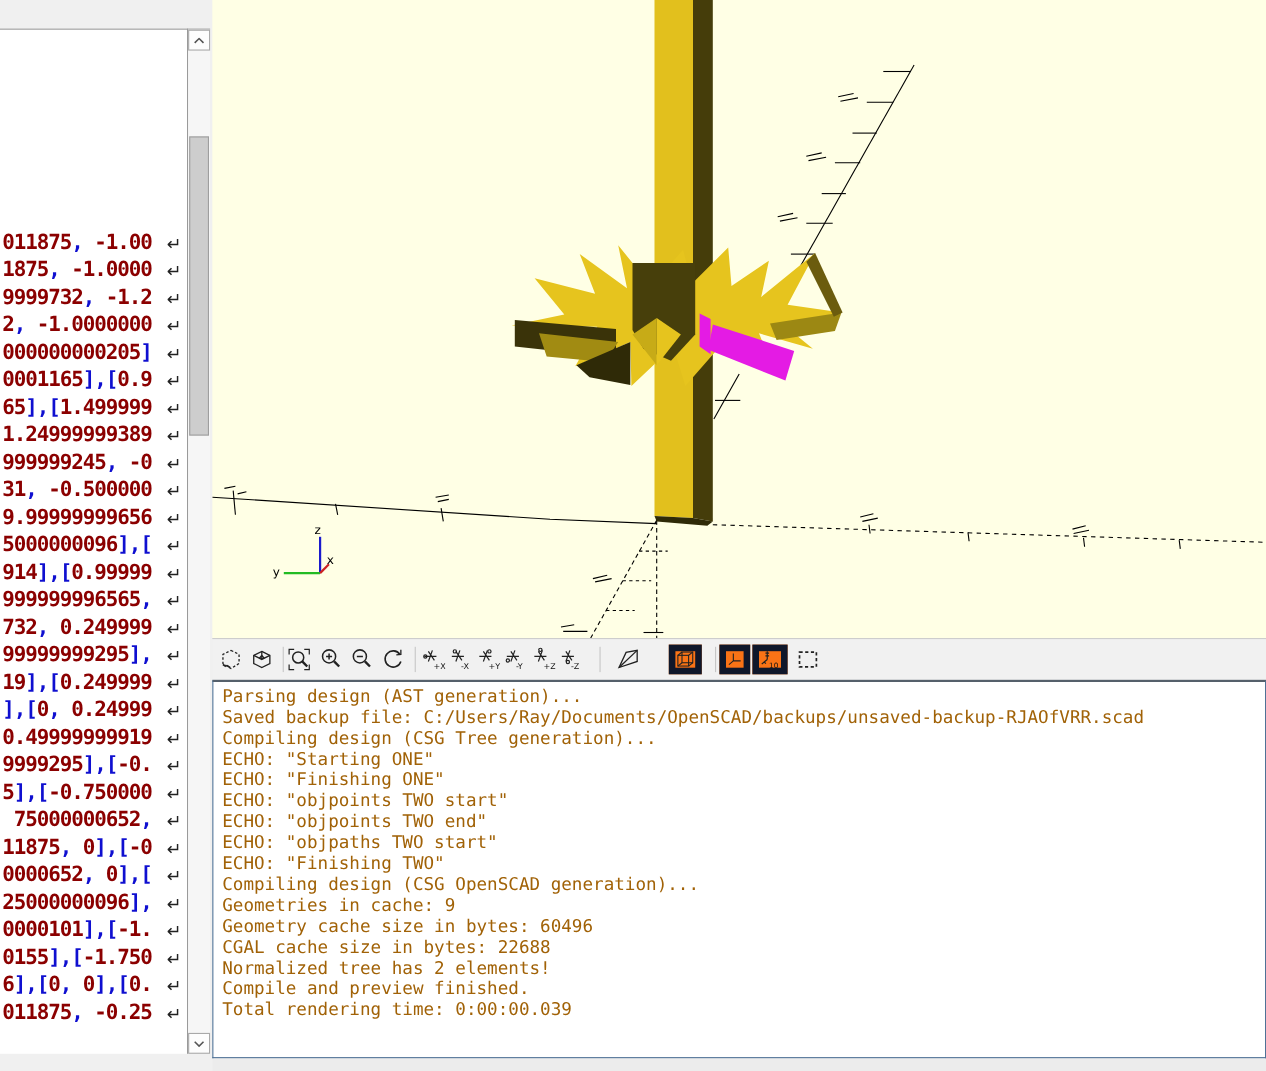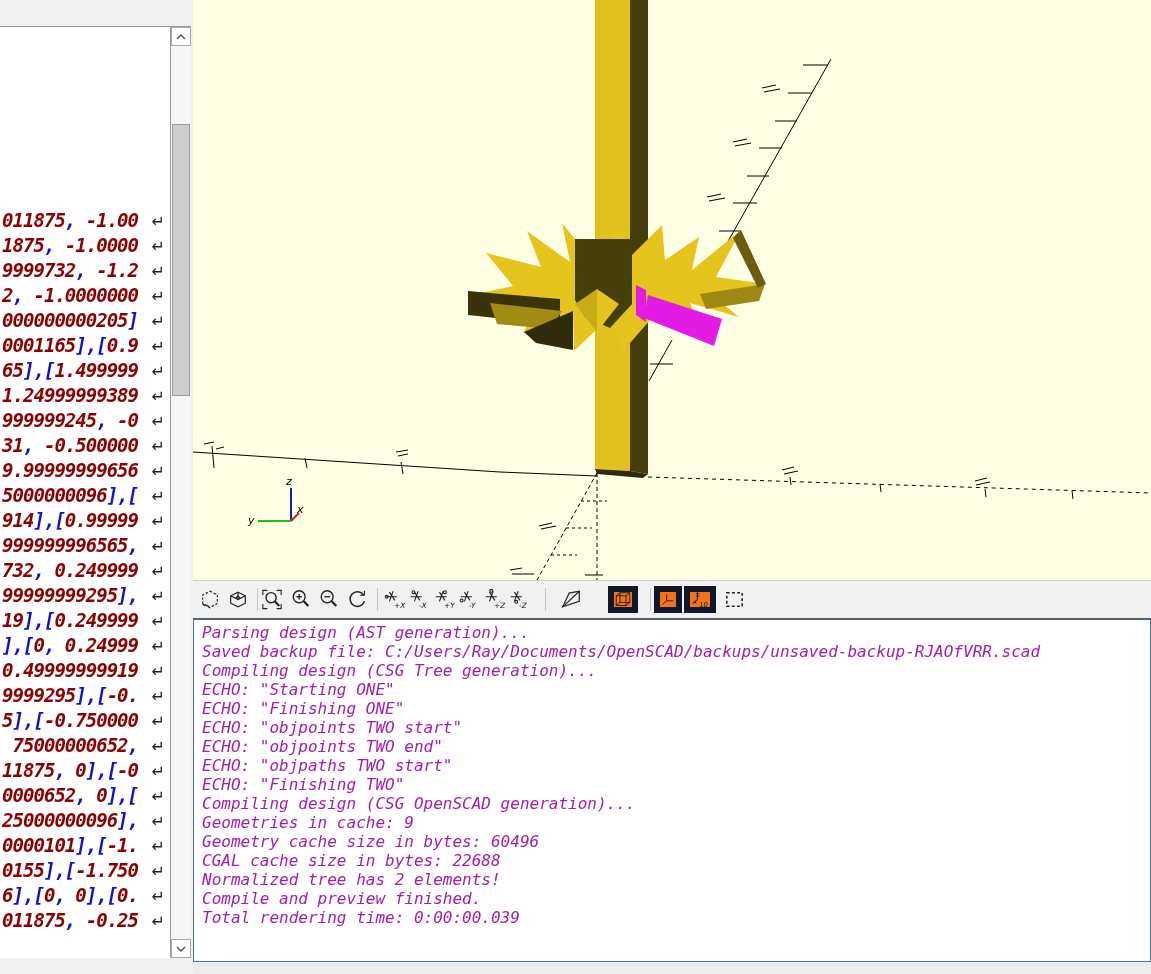--- a/index.html
+++ b/index.html
@@ -1,18 +1,18 @@
 <!DOCTYPE html>
 <html><head>
 <meta charset="utf-8">
 <style>
   * { margin:0; padding:0; box-sizing:border-box; }
   html,body { width:1151px; height:974px; overflow:hidden; background:#ececec;
               font-family:"DejaVu Sans", sans-serif; }
-  #app { position:relative; width:936px; height:974px;font-style:italic; }
+  #app { position:relative; width:936px; height:974px; }
 
   
   #editor-pane { position:absolute; left:0; top:0; width:193px; height:974px; background:#f0f0f0; }
   #editor-area { position:absolute; left:0; top:26px; width:171px; height:932px;
                  background:#ffffff; border-top:1px solid #9a9a9a; border-right:1px solid #9a9a9a;
                  overflow:hidden; }
   #editor-lines { position:absolute; left:0; top:181px; width:100%; }
   .ed-line { position:relative; height:25px; }
   .ed-text { position:absolute; right:32px; top:0; white-space:pre; text-align:right;
              font-family:"DejaVu Sans Mono", monospace; font-size:19px; font-weight:bold;
@@ -43,21 +43,21 @@
   .tb-btn.active { background:#f97316; border:6px solid #0f172a; }
   .tb-btn svg { width:23px; height:23px; }
   .tb-sep { position:absolute; top:7px; width:1px; height:23px; background:#c6c6c6; }
   .tb-icon-label { font-family:"DejaVu Sans", sans-serif; font-size:8px; fill:#111; }
 
   
   #console-pane { position:absolute; left:193px; top:618px; width:958px; height:344px;
                   background:#ffffff; border:1px solid #4f7296; border-top:2px solid #55606b; }
   #console-lines { padding:3px 0 0 8px; }
   .console-line { font-family:"DejaVu Sans Mono", monospace; font-size:16px; line-height:19px;
-                  color:#a21caf; white-space:pre; }
+                  color:#a16207; white-space:pre; }
 </style>
 </head>
 <body>
 
 <div id="app">
 
   <div id="editor-pane">
     <div id="editor-area">
       <div id="editor-lines">
           <div class="ed-line">

